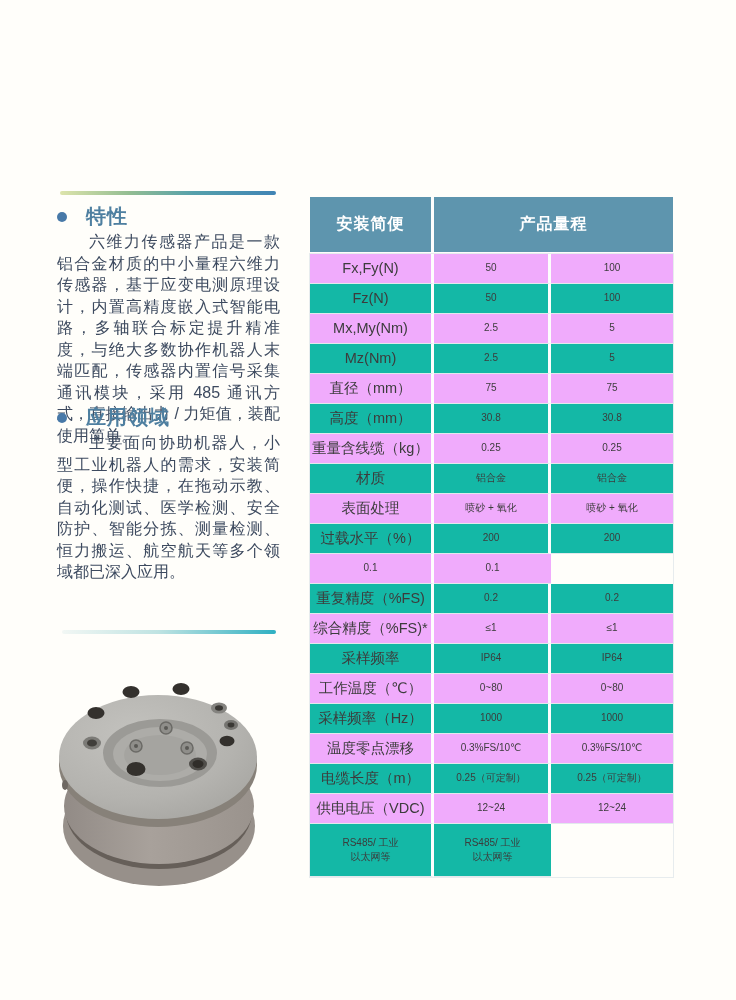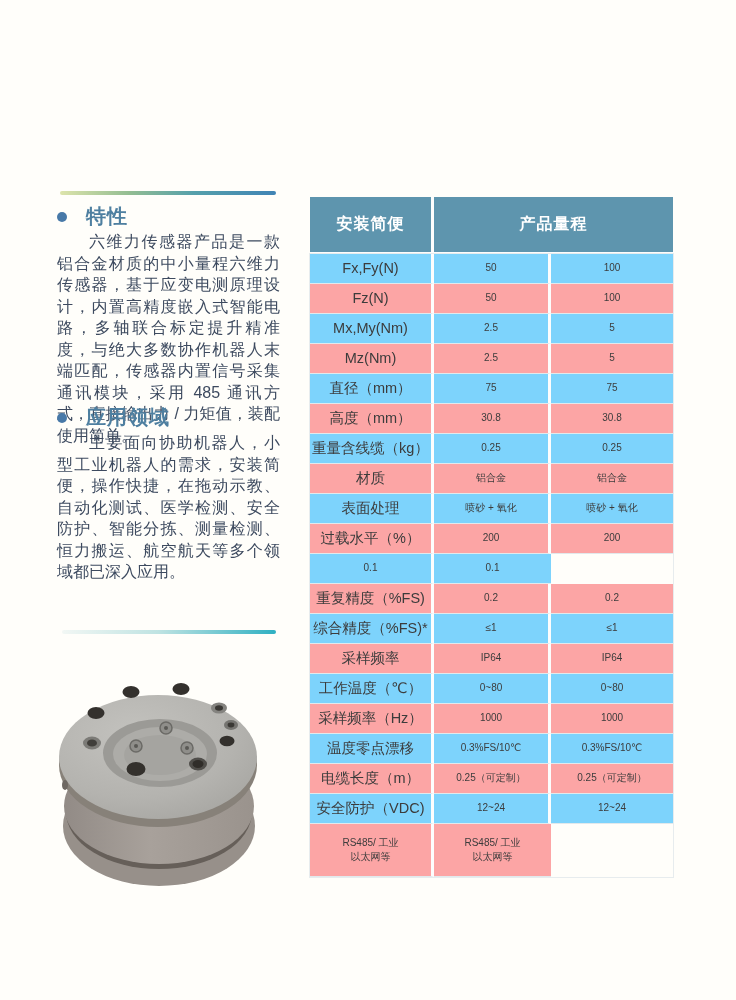--- a/index.html
+++ b/index.html
@@ -49,22 +49,22 @@
   .trow{display:grid;grid-template-columns:124px 117px 122px;height:30px;}
   .trow.tall{height:53px;}
   .trow .cell{
     display:flex;align-items:center;justify-content:center;
     border-bottom:1px solid #e2e9ec;color:#3c3c3c;text-align:center;
     white-space:pre-line;line-height:1.45;
   }
   .trow .cell.label{font-size:14.5px;border-right:3px solid #fdfdfd;}
   .trow .cell.value{font-size:10px;}
   .trow .cell.value.mid{border-right:3px solid #fdfdfd;}
-  .trow.plain .cell{background:#7dd3fc;}
-  .trow.alt .cell{background:#fca5a5;}
+  .trow.plain .cell{background:#f0abfc;}
+  .trow.alt .cell{background:#14b8a6;}
 </style>
 </head>
 <body>
 
 <div class="divider-1"></div>
 
 <div class="sec-head features">
   <span class="bullet"></span>
   <span>特性</span>
 </div>
@@ -239,21 +239,21 @@
     <div class="cell value">0.3%FS/10℃</div>
   </div>
 
   <div class="trow alt">
     <div class="cell label">电缆长度（m）</div>
     <div class="cell value mid">0.25（可定制）</div>
     <div class="cell value">0.25（可定制）</div>
   </div>
 
   <div class="trow plain">
-    <div class="cell label">安全防护（VDC)</div>
+    <div class="cell label">供电电压（VDC)</div>
     <div class="cell value mid">12~24</div>
     <div class="cell value">12~24</div>
   </div>
 
   <div class="trow alt tall">
     <div class="cell value mid">RS485/ 工业
 以太网等</div>
     <div class="cell value">RS485/ 工业
 以太网等</div>
   </div>

